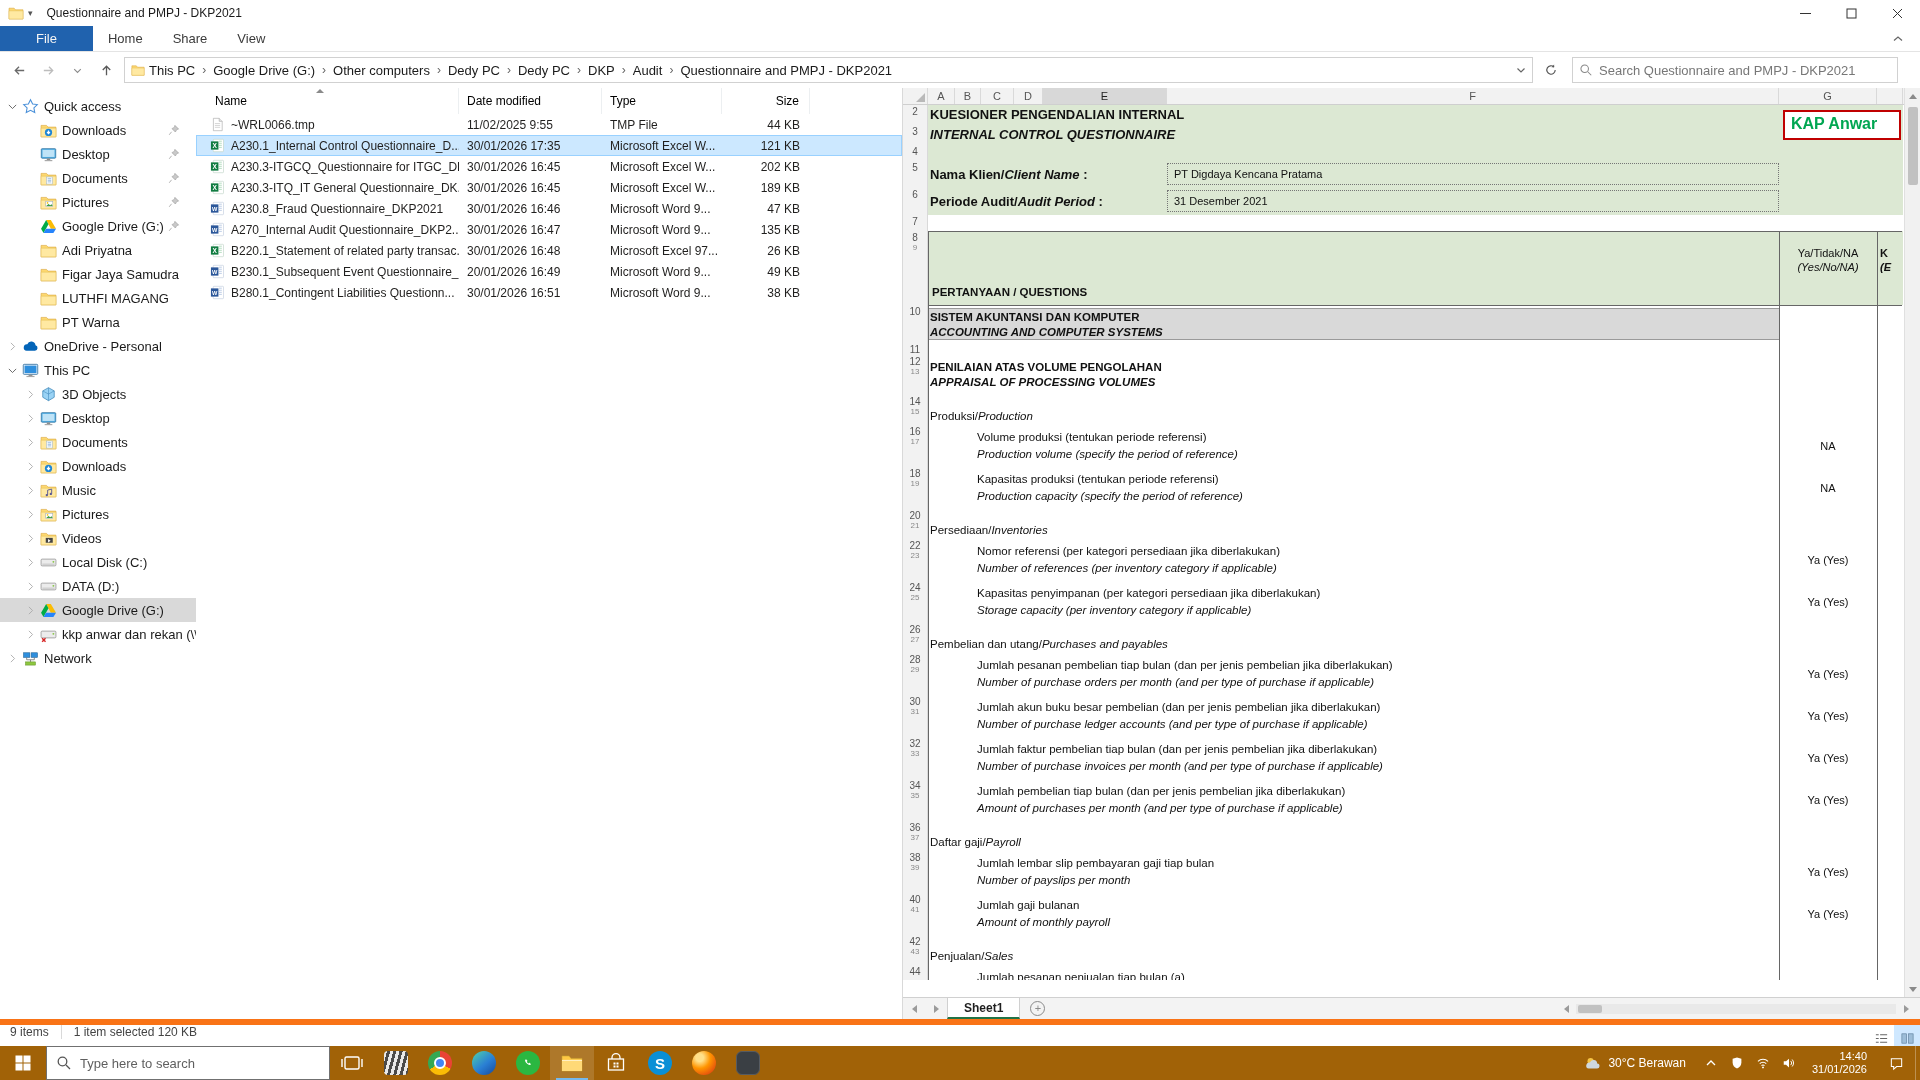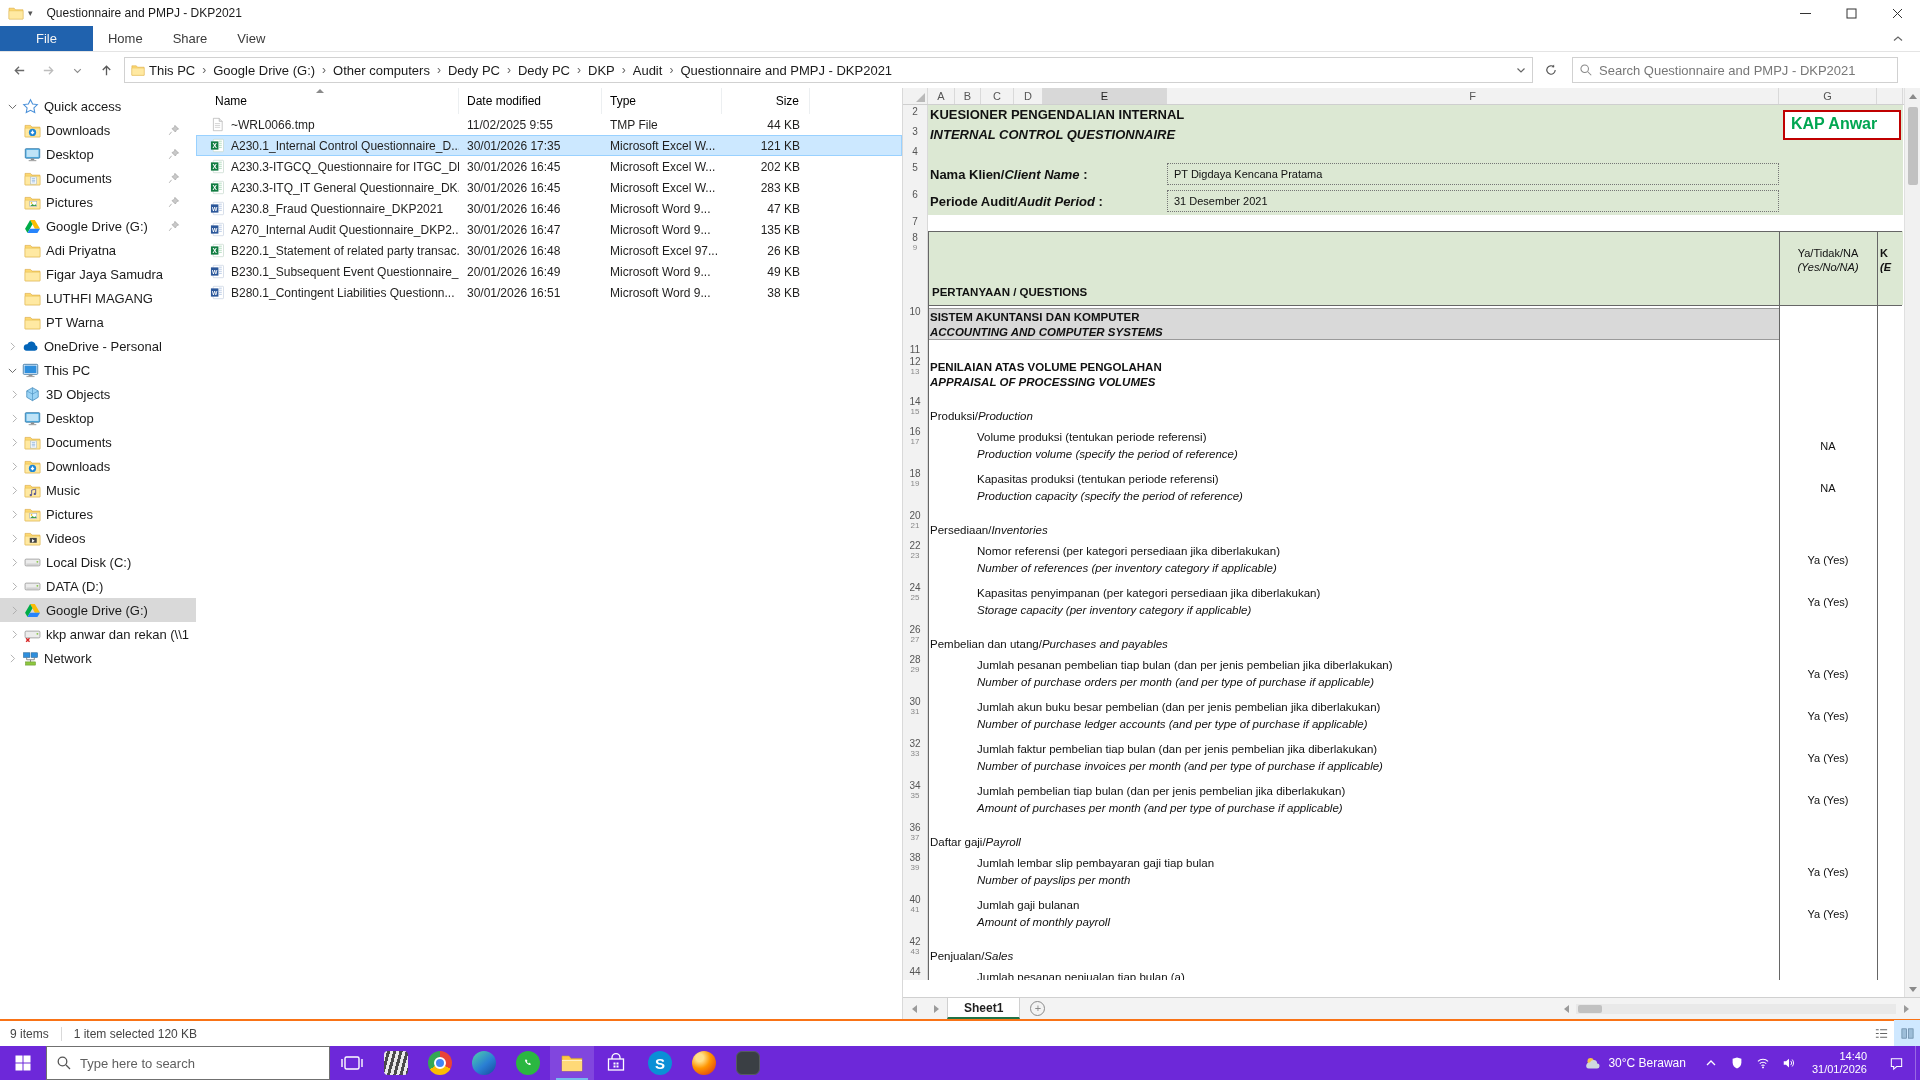--- a/index.html
+++ b/index.html
@@ -40,21 +40,21 @@
   .search-box input::placeholder{color:#777}
 
   
   .main{display:flex;height:931px;background:#fff}
 
   
   .navpane{width:196px;padding-top:6px;font-size:13px;color:#1a1a1a;overflow:hidden;flex:none}
   .nav-row{height:24px;display:flex;align-items:center;position:relative;padding-left:2px;cursor:default;white-space:nowrap}
   .nav-row.selected{background:#d9d9d9}
   .nav-caret{width:13px;height:13px;margin-left:4px;flex:none}
-  .nav-child{padding-left:4px}
+  .nav-child{padding-left:20px}
   .nav-icon{margin:0 5px 0 3px}
   .nav-label{overflow:hidden;text-overflow:clip}
   .nav-pin{position:absolute;right:16px;width:12px;height:12px}
 
   
   .filelist{width:706px;flex:none;position:relative}
   .fl-header{height:26px;display:flex;align-items:center;font-size:12px;color:#000000;position:relative}
   .hc{height:100%;display:flex;align-items:center;border-right:1px solid #eceff1;position:relative}
   .hc0{width:263px;padding-left:19px}.hc1{width:143px;padding-left:8px}.hc2{width:120px;padding-left:8px}.hc3{width:88px;justify-content:flex-end;padding-right:10px}
   .sort-caret{position:absolute;top:1px;left:120px;width:0;height:0;border-left:4px solid transparent;border-right:4px solid transparent;border-bottom:4px solid #8a8a8a}
@@ -119,29 +119,29 @@
   .tab-nav{width:22px;height:100%;display:flex;align-items:center;justify-content:center}
   .sheet-tab{height:100%;padding:0 16px;display:flex;align-items:center;font-weight:bold;color:#1f1f1f;background:#fff;border-left:1px solid #d0d0d0;border-right:1px solid #d0d0d0;border-bottom:2px solid #217346}
   .add-sheet{width:15px;height:15px;border:1px solid #8a8a8a;border-radius:50%;display:flex;align-items:center;justify-content:center;color:#8a8a8a;font-size:11px;margin-left:10px;line-height:1}
   .tab-spacer{flex:1}
   .hscroll{width:356px;display:flex;align-items:center;height:14px;margin-right:6px;gap:2px}
   .hs-btn{width:16px;height:14px;display:flex;align-items:center;justify-content:center}
   .hs-track{flex:1;height:10px;background:#e9e9e9;position:relative}
   .hs-thumb{position:absolute;left:2px;top:1px;width:24px;height:8px;background:#c1c1c1;border-radius:2px}
 
   
-  .statusbar{position:absolute;left:0;right:0;bottom:34px;height:27px;background:#fff;border-top:2px solid #f97316;display:flex;align-items:center;font-size:12px;color:#444;padding-left:10px}
+  .statusbar{position:absolute;left:0;right:0;bottom:34px;height:27px;background:#fff;border-top:6px solid #f97316;display:flex;align-items:flex-start;font-size:12px;color:#444;padding-left:10px}
   .sb-sep{width:1px;height:14px;background:#d9d9d9;margin:0 12px}
   .sb-spacer{flex:1}
   .view-btn{width:26px;height:27px;display:flex;align-items:center;justify-content:center}
   .view-btn.active{background:#cfe8ff}
   .view-btn svg{width:15px;height:15px}
 
   
-  .taskbar{position:absolute;left:0;right:0;bottom:0;height:34px;background:#6d28d9;display:flex;align-items:stretch;color:#fff}
+  .taskbar{position:absolute;left:0;right:0;bottom:0;height:34px;background:#a16207;display:flex;align-items:stretch;color:#fff}
   .start{width:46px;display:flex;align-items:center;justify-content:center}
   .tb-search{width:284px;background:#fff;border:1px solid #707070;display:flex;align-items:center;padding:0 9px;gap:8px}
   .tb-search input{border:none;outline:none;flex:1;font-size:13px;font-family:inherit;color:#444;background:transparent}
   .tb-search input::placeholder{color:#5f5f5f}
   .task-icons{display:flex;align-items:stretch}
   .task-icon{width:44px;display:flex;align-items:center;justify-content:center;position:relative}
   .task-icon.active{background:rgba(255,255,255,.14)}
   .task-icon.active::after{content:"";position:absolute;left:6px;right:6px;bottom:0;height:2px;background:#76b9ed}
   .ic{width:24px;height:24px}
   .zebra{border-radius:4px;background:repeating-linear-gradient(105deg,#e9e9e9 0 3px,#4a4a4a 3px 6px)}
@@ -719,21 +719,21 @@
                   <rect x="3.4" y="1.4" width="11" height="13.2" rx=".8" fill="#fff" stroke="#b7cfc0" stroke-width=".6"></rect>
                   <path d="M9.6 3.4h3M9.6 5.6h3M9.6 7.8h3M9.6 10h3" stroke="#9fd3ae" stroke-width=".8"></path>
                   <rect x="1" y="3.6" width="8" height="8.8" fill="#107c41"></rect>
                   <text x="5" y="10.4" font-size="7" font-weight="bold" fill="#fff" text-anchor="middle" font-family="sans-serif">X</text>
                 </svg>
               </span>
               <span class="fname">A230.3-ITQ_IT General Questionnaire_DK...</span>
             </div>
        <div class="c-date">30/01/2026 16:45</div>
        <div class="c-type">Microsoft Excel W...</div>
-       <div class="c-size">283 KB</div>
+       <div class="c-size">189 KB</div>
      </div>
           <div class="fl-row">
        <div class="c-name">
               <span class="icon i15">
                 <svg viewBox="0 0 16 16" xmlns="http://www.w3.org/2000/svg">
                   <rect x="3.4" y="1.4" width="11" height="13.2" rx=".8" fill="#fff" stroke="#b9c6da" stroke-width=".6"></rect>
                   <path d="M9.6 3.4h3M9.6 5.6h3M9.6 7.8h3M9.6 10h3" stroke="#a9bede" stroke-width=".8"></path>
                   <rect x="1" y="3.6" width="8" height="8.8" fill="#2b579a"></rect>
                   <text x="5" y="10.2" font-size="6" font-weight="bold" fill="#fff" text-anchor="middle" font-family="sans-serif">W</text>
                 </svg>

